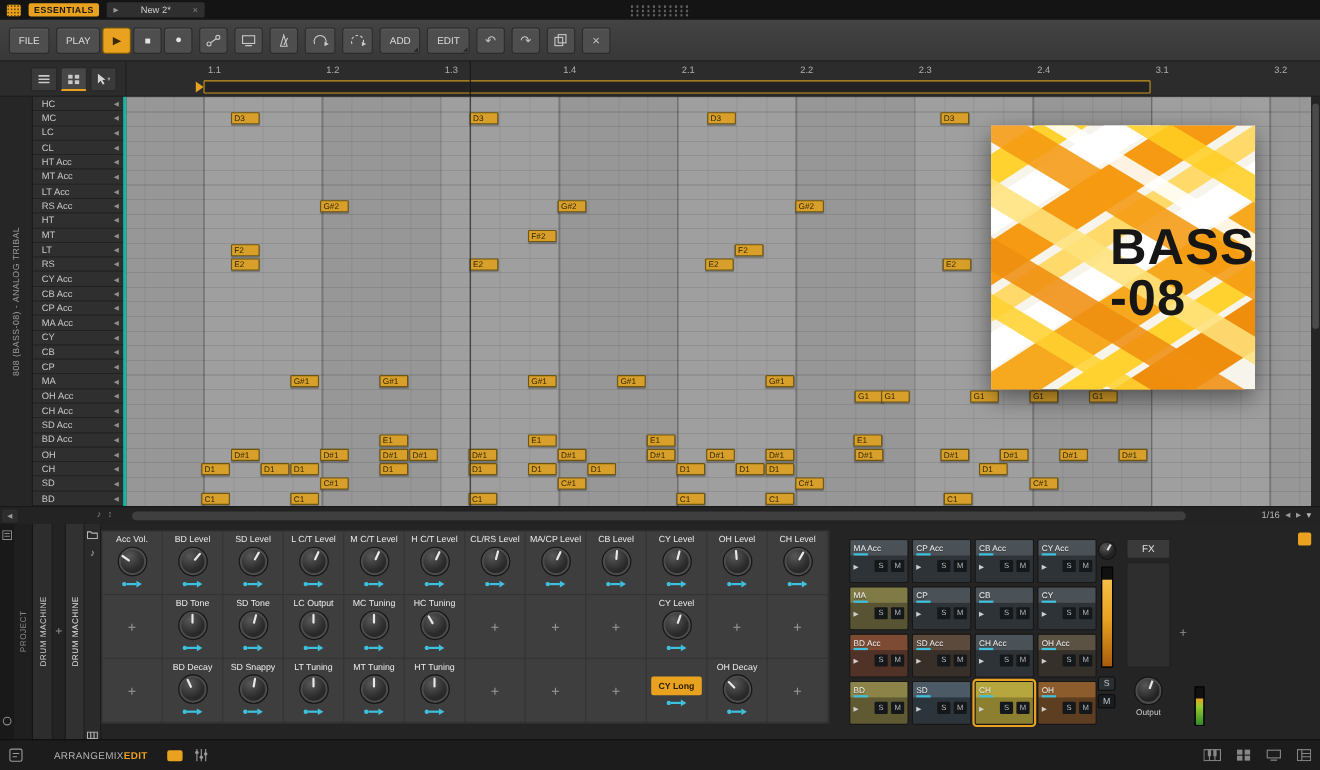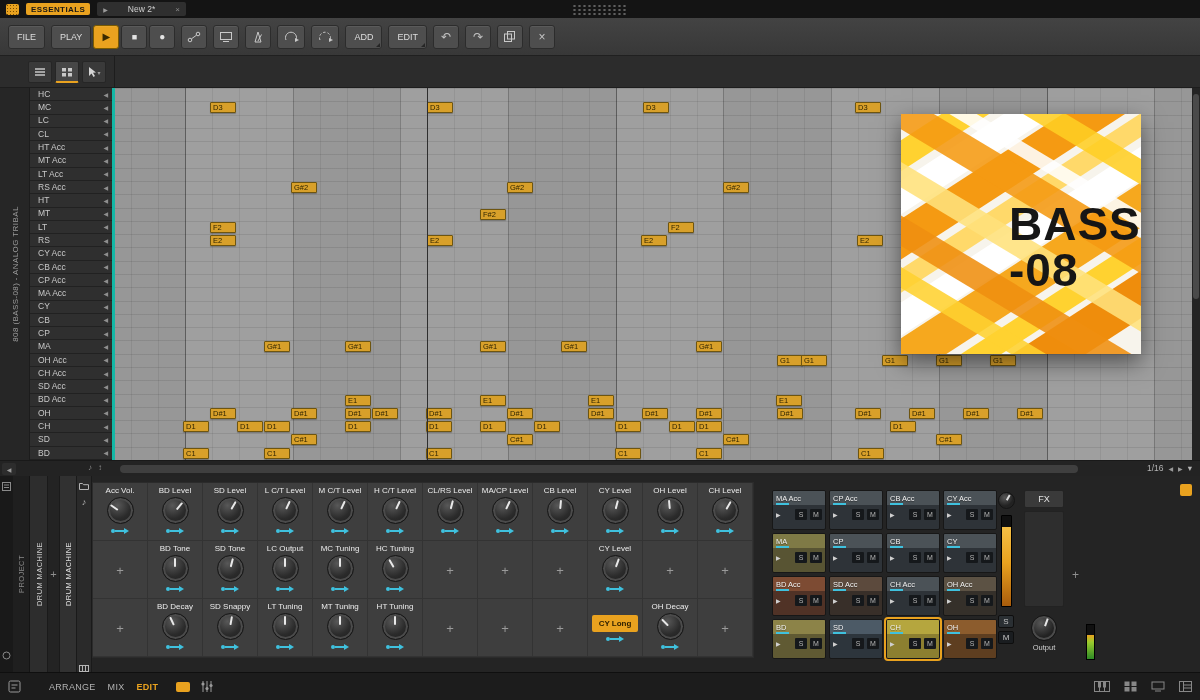--- a/index.html
+++ b/index.html
@@ -124,21 +124,21 @@
   .out-knob{width:26px;height:26px;border-radius:50%;background:radial-gradient(circle at 38% 30%,#585858,#222 60%);border:1px solid #141414;box-shadow:0 0 0 2px #4b4b4b inset;margin:8px auto 2px auto;position:relative}
   .out-knob i{position:absolute;left:50%;top:2px;width:2px;height:8px;background:#e8e8e8;transform:translateX(-50%) rotate(20deg);transform-origin:50% 11px}
   .out-label{display:block;text-align:center;font-size:7.5px;color:#cfcfcf}
   .dev-plus{position:absolute;left:1072px;top:92px;color:#8f8f8f;font-size:12px}
   .mini-meter{position:absolute;left:1086px;top:148px;width:9px;height:36px;background:#101010;border:1px solid #000;overflow:hidden}
   .mini-meter i{position:absolute;bottom:0;left:0;width:100%;height:70%;background:linear-gradient(to top,#2e8a26,#9acb2e 70%,#e9a21f)}
   .corner-clip{position:absolute;left:1180px;top:8px;width:12px;height:12px;background:var(--acc);border-radius:2px}
 
   
   #statusbar{position:absolute;left:0;top:672px;width:1200px;height:28px;background:#1c1c1c;border-top:1px solid #0f0f0f;display:flex;align-items:center;padding:0 8px;gap:10px}
-  #view-tabs{display:flex;gap:12px;margin-left:18px}
+  #view-tabs{display:flex;margin-left:18px}
   .vtab{font-size:9px;color:#b2b2b2;letter-spacing:.3px}
   .vtab.act{color:var(--acc);font-weight:bold}
   .clip-icon{width:14px;height:10px;background:var(--acc);border-radius:2px;margin-left:8px}
   .sb-right{margin-left:auto;display:flex;gap:14px;align-items:center}
   .sb-ic{opacity:.85}
 </style>
 </head>
 <body>
 
 <div id="app">
@@ -234,20 +234,37 @@
             <rect x="1" y="6" width="4" height="3.5" fill="#c9c9c9"></rect>
             <rect x="7" y="6" width="4" height="3.5" fill="#c9c9c9"></rect>
           </svg>
       </div>
       <div class="cbtn">
         <svg width="10" height="12" viewBox="0 0 10 12">
             <polygon points="2,1 2,10 4.5,7.5 6.5,11 8,10 6,6.8 9,6.5" fill="#d5d5d5"></polygon>
           </svg>
         <span style="font-size:6px;color:#9a9a9a">▾</span>
       </div>
+    </div>
+    <div id="ruler">
+      <div id="tick-layer">
+          <span class="tick" style="left: 74px;">1.1</span>
+          <span class="tick" style="left: 181.7px;">1.2</span>
+          <span class="tick" style="left: 289.4px;">1.3</span>
+          <span class="tick" style="left: 397.1px;">1.4</span>
+          <span class="tick" style="left: 504.8px;">2.1</span>
+          <span class="tick" style="left: 612.5px;">2.2</span>
+          <span class="tick" style="left: 720.2px;">2.3</span>
+          <span class="tick" style="left: 827.9px;">2.4</span>
+          <span class="tick" style="left: 935.6px;">3.1</span>
+          <span class="tick" style="left: 1043.3px;">3.2</span>
+        </div>
+      <div class="start-marker"></div>
+      <div class="loop-bar"></div>
+      <div class="ruler-playhead"></div>
     </div>
   </div>
 
   <div id="side-label">
     <span class="vtext">808 (BASS-08) - ANALOG TRIBAL</span>
   </div>
   <div id="track-list">
       <div class="trow">
         <span class="tname">HC</span>
         <span class="tspk">◀</span>

